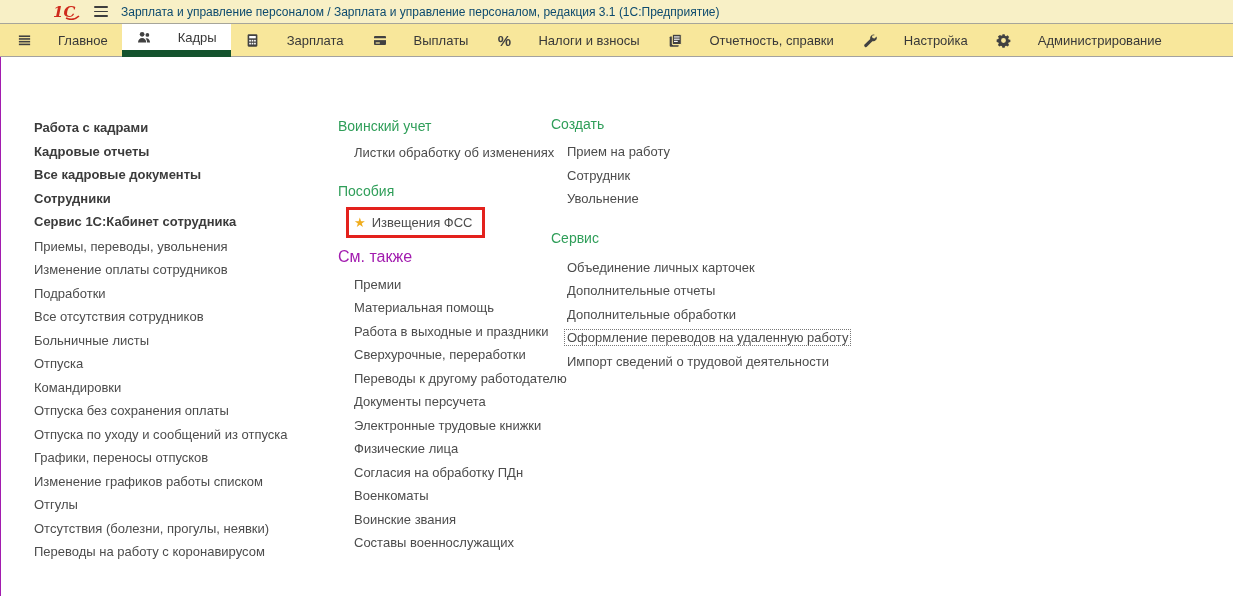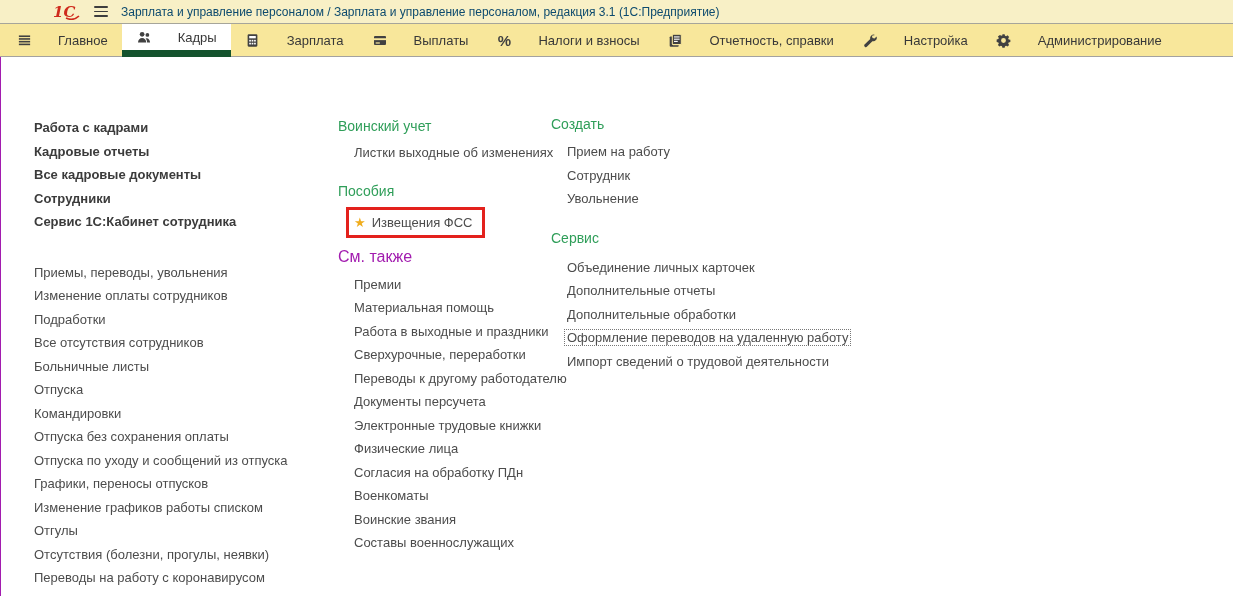--- a/index.html
+++ b/index.html
@@ -41,21 +41,21 @@
   .col-left   { left:33px;  top:59px; width:260px; }
   .col-middle { left:297px; top:59px; width:250px;margin-left:40px; }
   .col-right  { left:550px; top:57px; width:340px; }
 
   ul.list { list-style:none; }
   li.link, .link {
     height:23.5px; display:flex; align-items:center;
     font-size:13px; color:#4c4c4c; cursor:pointer; white-space:nowrap;
   }
   .bold-list li { font-weight:bold; color:#3b3b3b; }
-  .plain-list { margin-top:27px; }
+  .plain-list { margin-top:1px; }
 
   h2.section {
     font-size:14px; font-weight:normal; color:#2f9e59;
     height:20px; line-height:20px; white-space:nowrap;
   }
   h2.section.gray { color:#a21caf; font-size:16px; }
   .indent { padding-left:16px; }
 
   .mil-item { margin-top:5px; }
   .h-benefits { margin-top:16px; }
@@ -252,21 +252,21 @@
           </li>
           <li class="link">
             <span>Переводы на работу с коронавирусом</span>
           </li>
         </ul>
     </div>
 
     <div class="col col-middle">
       <h2 class="section">Воинский учет</h2>
       <div class="link indent mil-item">
-          <span>Листки выходные об изменениях</span>
+          <span>Листки обработку об изменениях</span>
         </div>
 
       <h2 class="section h-benefits">Пособия</h2>
       <div class="hl-row indent">
         <span class="red-box">
           <span class="star">★</span>
           <span class="link">Извещения ФСС</span>
         </span>
       </div>
 

